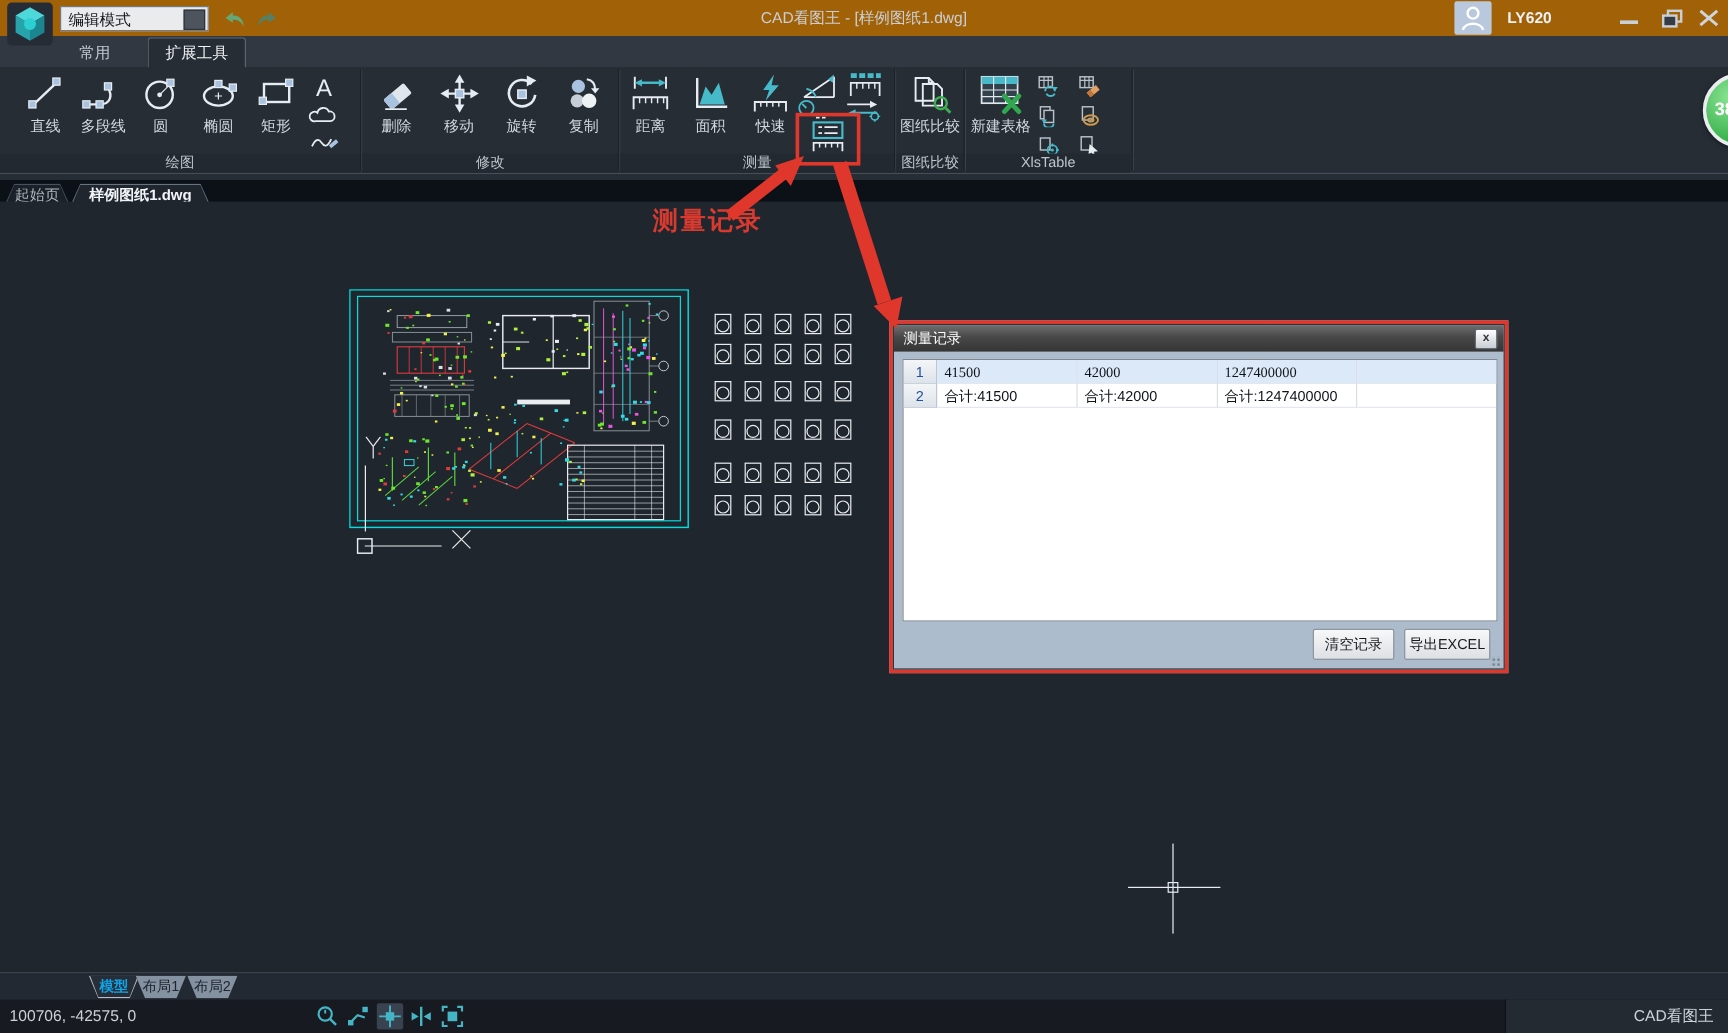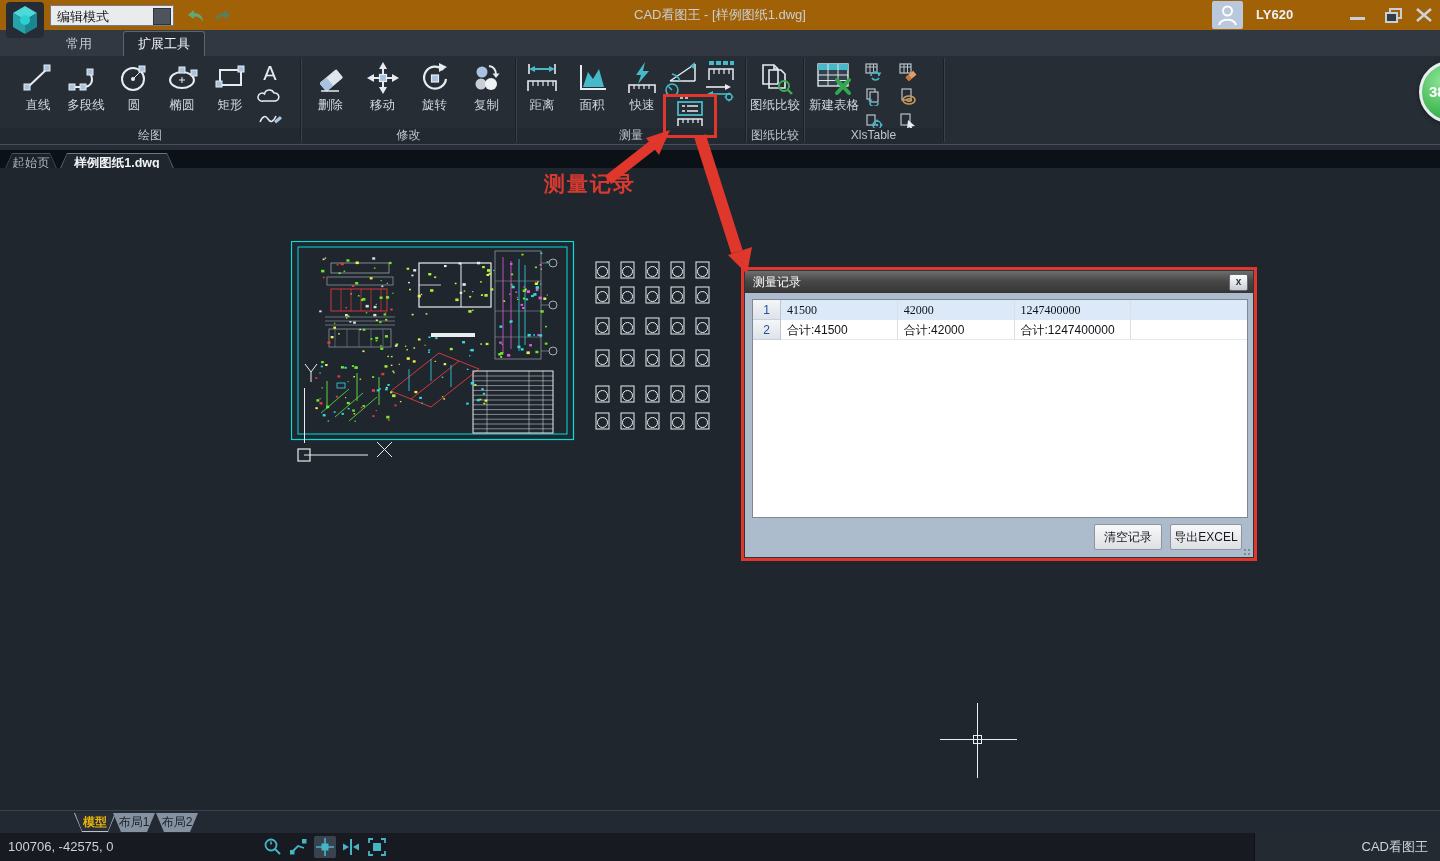--- a/index.html
+++ b/index.html
@@ -858,21 +858,21 @@
       <div class="dlg-btn" style="left:349px;width:68px;">清空记录</div>
       <div class="dlg-btn" style="left:425px;width:72px;">导出EXCEL</div>
       <div class="grip"></div>
     </div>
   </div>
 
   <div class="laybar">
     <div class="ltab" style="left:74px;width:42px;">
       <div class="shapeo" style="background:#b9c3cf;"></div>
       <div class="shapei" style="background:#272e38;"></div>
-      <div class="tlabel" style="color:#eab308;font-weight:bold;">模型</div>
+      <div class="tlabel" style="color:#0ea5e9;font-weight:bold;">模型</div>
     </div>
     <div class="ltab" style="left:113px;width:42px;">
       <div class="shapeo" style="background:#8491a1;"></div>
       <div class="tlabel" style="color:#20262e;">布局1</div>
     </div>
     <div class="ltab" style="left:156px;width:42px;">
       <div class="shapeo" style="background:#8491a1;"></div>
       <div class="tlabel" style="color:#20262e;">布局2</div>
     </div>
   </div>

